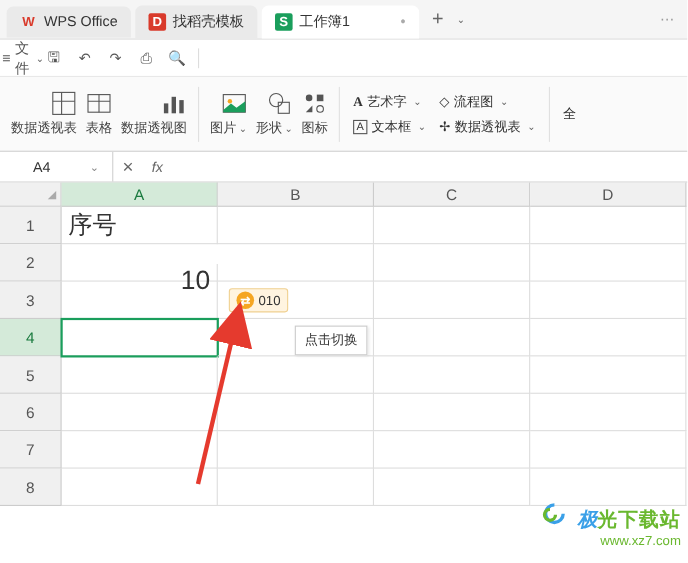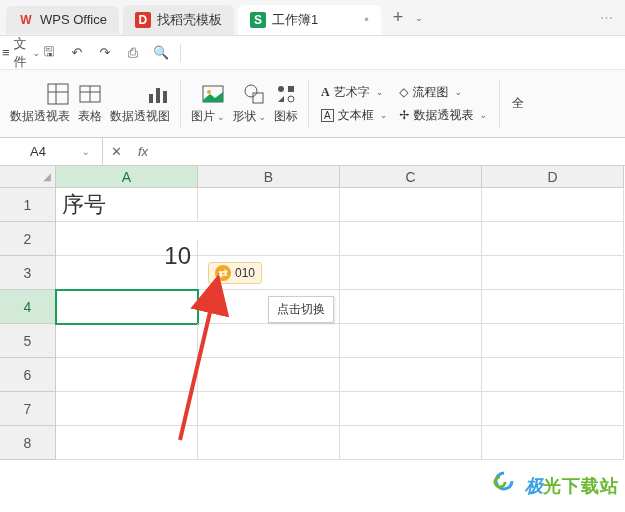--- a/index.html
+++ b/index.html
@@ -308,13 +308,14 @@
 <div class="watermark">
   <div class="wm-top">
     <span class="wm-swirl">
       <svg width="28" height="22">
           <path d="M14 3 A8 8 0 1 0 22 11" fill="none" stroke="#3aa0e8" stroke-width="3"></path>
           <path d="M10 7 A5 5 0 1 0 15 12" fill="none" stroke="#6ab82f" stroke-width="3"></path>
         </svg>
     </span>
     <span class="wm-ji">极</span><span class="wm-rest">光下载站</span>
   </div>
+  <div class="wm-url">www.xz7.com</div>
 </div>
 
 </body></html>

